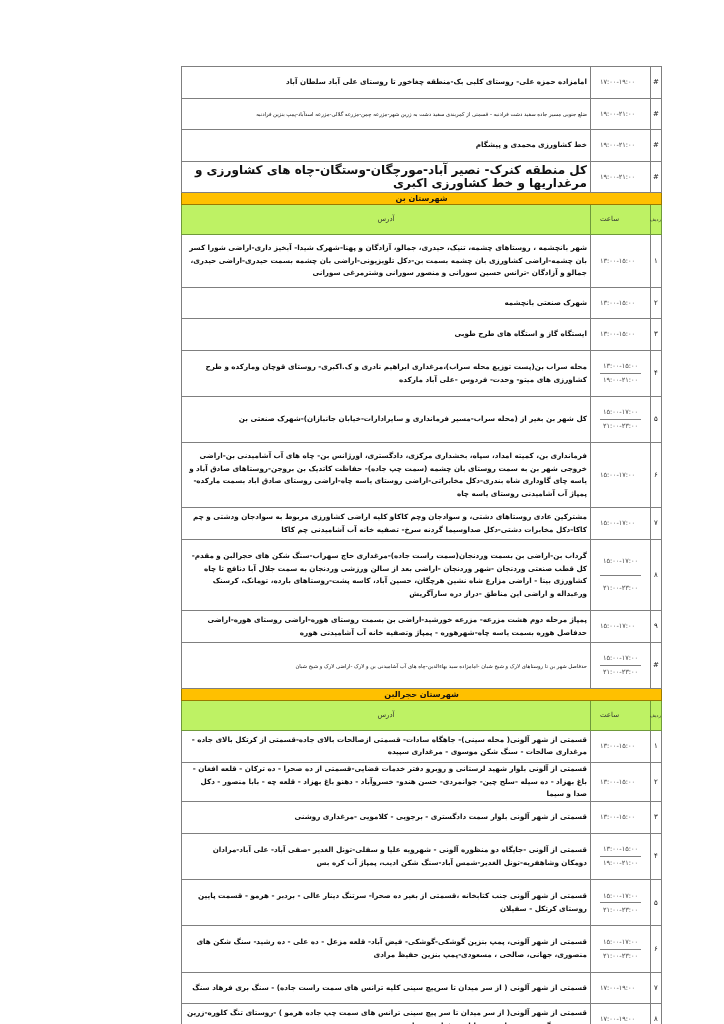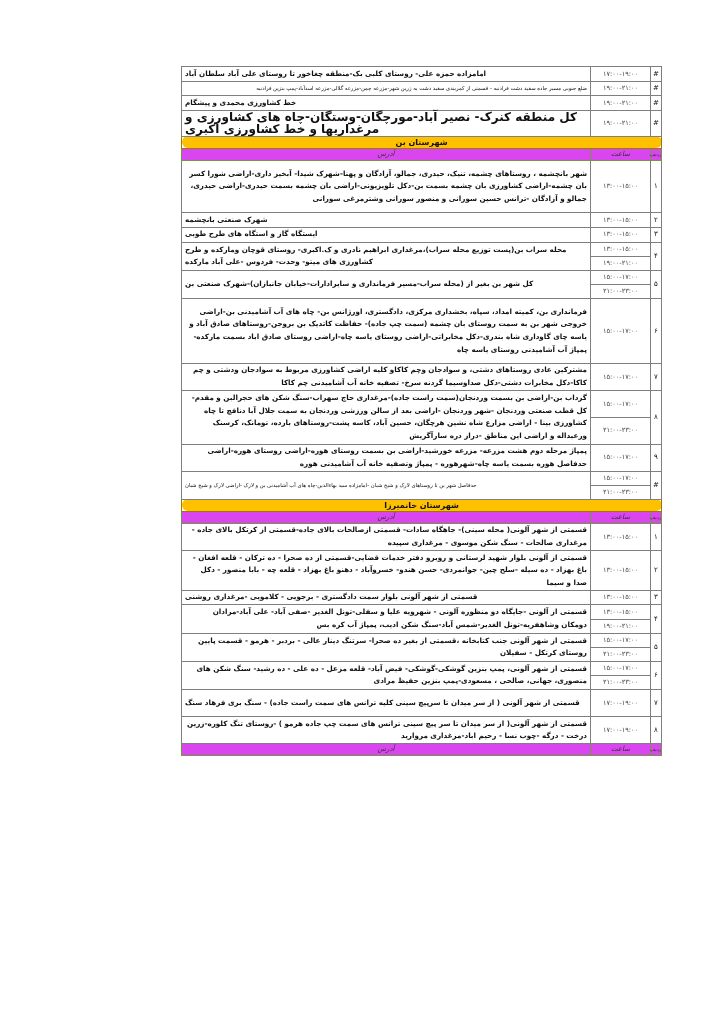--- a/index.html
+++ b/index.html
@@ -3,26 +3,26 @@
 <meta charset="utf-8">
 <style>
   html, body { margin:0; padding:0; background:#ffffff; }
   body { width:724px; height:1024px; position:relative; overflow:hidden;
          font-family:"DejaVu Sans", sans-serif; }
   #sheet { position:absolute; left:181px; top:66px; width:481px; direction:rtl; }
   table { border-collapse:collapse; width:481px; table-layout:fixed; }
   td { border:1px solid #7f7f7f; padding:0 3px; vertical-align:middle; color:#111;
        font-weight:bold; font-size:7.2px; line-height:12.6px; }
   td.idx { width:9px; text-align:center; font-weight:normal; font-size:7px; padding:0; }
-  td.time { width:58px; text-align:center; font-weight:normal; font-size:6.6px; color:#444; padding:0;
+  td.time { width:58px; font-weight:normal; font-size:6.6px; color:#444; padding:9px;
             direction:ltr; letter-spacing:0.2px; }
   td.addr { text-align:right; }
-  td.addr.center { text-align:left;margin-left:40px; }
-  tr.section td { background:#ffc000; text-align:center; font-size:8px; line-height:11px; font-weight:bold; border-color:#9a7a00;border-radius:6px;}
-  tr.head td { background:#d946ef; font-weight:normal; font-size:7px; line-height:11px; color:#333; border-color:#6f9a3a;font-style:italic;}
+  td.addr.center { text-align:right;margin-left:40px; }
+  tr.section td { background:#ffc000; text-align:center; font-size:8px; line-height:11px; font-weight:bold; border-color:#9a7a00;}
+  tr.head td { background:#bef264; font-weight:normal; font-size:7px; line-height:11px; color:#333; border-color:#6f9a3a;}
   tr.head td.addr { text-align:center; }
   td.small { font-size:5.3px; font-weight:normal; line-height:12px; text-align:right; white-space:nowrap; overflow:hidden; }
   td.big { font-size:12px; }
   .timecell-split { padding:0; }
   .tsplit div { height:50%; display:flex; align-items:center; justify-content:center; }
   .tsplit div + div { border-top:1px solid #7f7f7f; }
 </style>
 </head>
 <body>
 
@@ -126,21 +126,21 @@
           <td class="idx">#</td>
           <td class="time timecell-split">
             <div class="tsplit" style="height:27.2px;display:flex;flex-direction:column;">
               <div>۱۵:۰۰-۱۷:۰۰</div>
               <div>۲۱:۰۰-۲۳:۰۰</div>
             </div>
           </td>
           <td class="addr center small">حدفاصل شهر بن تا روستاهای لارک و شیخ شبان -امامزاده سید بهاءالدین-چاه های آب آشامیدنی بن و لارک -اراضی لارک و شیخ شبان</td>
         </tr>
         <tr class="section">
-          <td colspan="3">شهرستان خانمیرزا</td>
+          <td colspan="3">شهرستان حجرالبن</td>
         </tr>
         <tr class="head">
           <td class="idx" style="font-size:5px">ردیف</td>
           <td class="time">ساعت</td>
           <td class="addr">آدرس</td>
         </tr>
         <tr style="height:27.2px">
           <td class="idx">۱</td>
           <td class="time">۱۳:۰۰-۱۵:۰۰</td>
           <td class="addr">قسمتی از شهر آلونی( محله سینی)- جاهگاه سادات- قسمتی ازصالحات بالای جاده-قسمتی از کرتکل بالای جاده - مرغداری صالحات - سنگ شکن موسوی - مرغداری سپیده</td>

